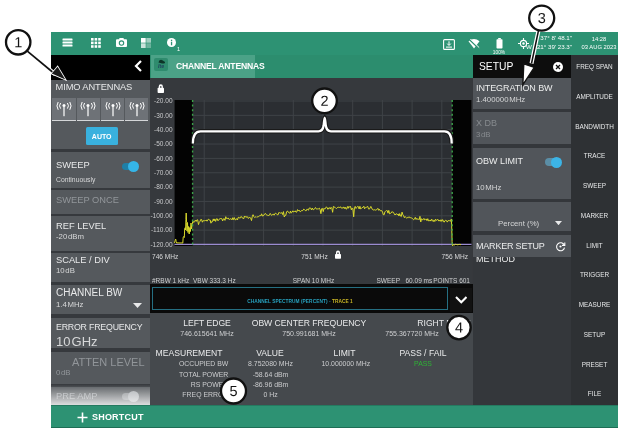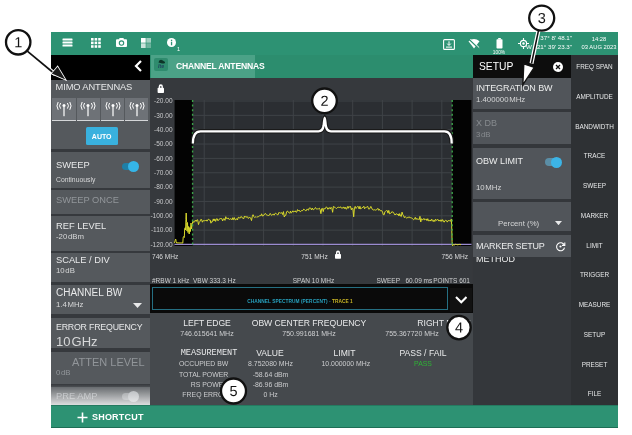--- a/index.html
+++ b/index.html
@@ -188,21 +188,21 @@
 <svg class="abs" style="left:403.5px;top:264px;" width="12.5" height="8" viewBox="0 0 12.5 8">
       <path d="M1 1 L6.25 6.3 L11.5 1" stroke="#fff" stroke-width="2.1" fill="none"></path>
     </svg>
 <div class="abs" style="left:99px;top:280.5px;width:322.5px;height:92.9px;background:#45494d;"></div>
 <div class="lbl ctr" style="left:156px;top:290.5px;font-size:8.6px;color:#e9eaeb;">LEFT EDGE</div>
 <div class="lbl ctr" style="left:258px;top:290.5px;font-size:8.6px;color:#e9eaeb;">OBW CENTER FREQUENCY</div>
 <div class="lbl ctr" style="left:361px;top:290.5px;font-size:8.6px;color:#e9eaeb;margin-left:32px;">RIGHT EDGE</div>
 <div class="lbl ctr" style="left:156px;top:301.3px;font-size:7px;color:#cfd0d2;">746.615641 MHz</div>
 <div class="lbl ctr" style="left:258px;top:301.3px;font-size:7px;color:#cfd0d2;">750.991681 MHz</div>
 <div class="lbl ctr" style="left:361px;top:301.3px;font-size:7px;color:#cfd0d2;">755.367720 MHz</div>
-<div class="lbl ctr" style="left:158px;top:320.5px;font-size:8.6px;color:#e9eaeb;font-family:Liberation Mono, monospace;">MEASUREMENT</div>
+<div class="lbl ctr" style="left:138px;top:320.5px;font-size:8.6px;color:#e9eaeb;">MEASUREMENT</div>
 <div class="lbl ctr" style="left:219px;top:320.5px;font-size:8.6px;color:#e9eaeb;">VALUE</div>
 <div class="lbl ctr" style="left:293.5px;top:320.5px;font-size:8.6px;color:#e9eaeb;">LIMIT</div>
 <div class="lbl ctr" style="left:372px;top:320.5px;font-size:8.6px;color:#e9eaeb;">PASS / FAIL</div>
 <div class="lbl cr" style="left:177.3px;top:331px;font-size:6.9px;color:#cbccce;">OCCUPIED BW</div>
 <div class="lbl ctr" style="left:219.5px;top:331px;font-size:6.9px;color:#cbccce;">8.752080 MHz</div>
 <div class="lbl ctr" style="left:294.8px;top:331px;font-size:6.9px;color:#cbccce;">10.000000 MHz</div>
 <div class="lbl ctr" style="left:372px;top:331px;font-size:6.9px;color:#2eb335;">PASS</div>
 <div class="lbl cr" style="left:177.3px;top:341.5px;font-size:6.9px;color:#cbccce;">TOTAL POWER</div>
 <div class="lbl ctr" style="left:219.5px;top:341.5px;font-size:6.9px;color:#cbccce;">-58.64 dBm</div>
 <div class="lbl cr" style="left:177.3px;top:352px;font-size:6.9px;color:#cbccce;">RS POWER</div>

